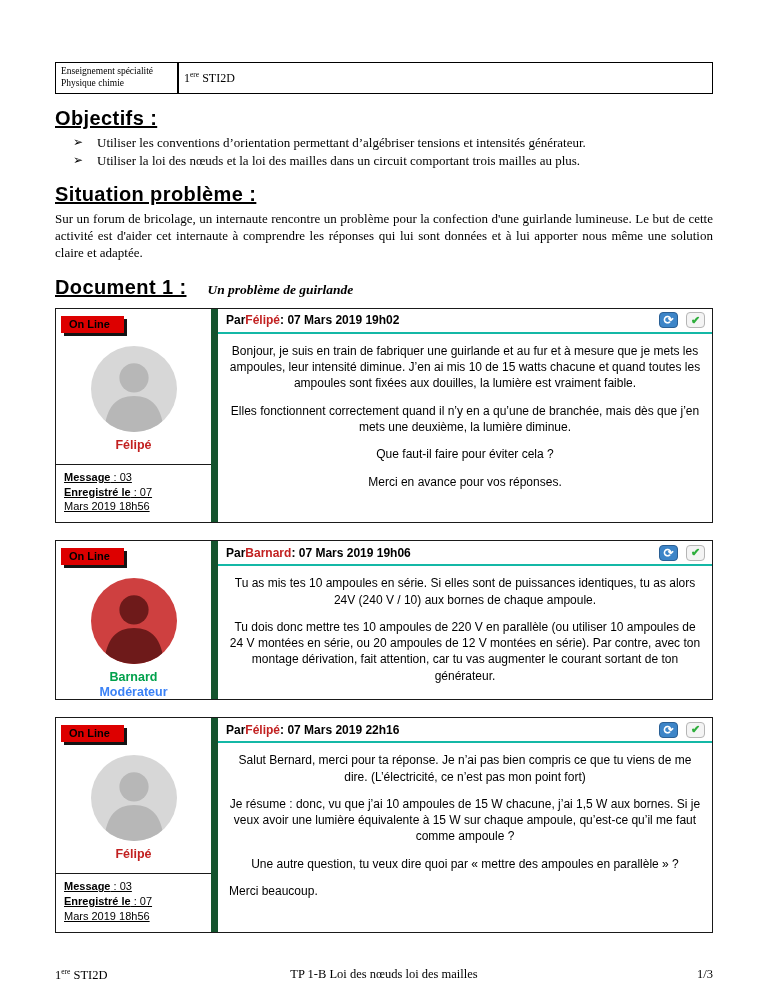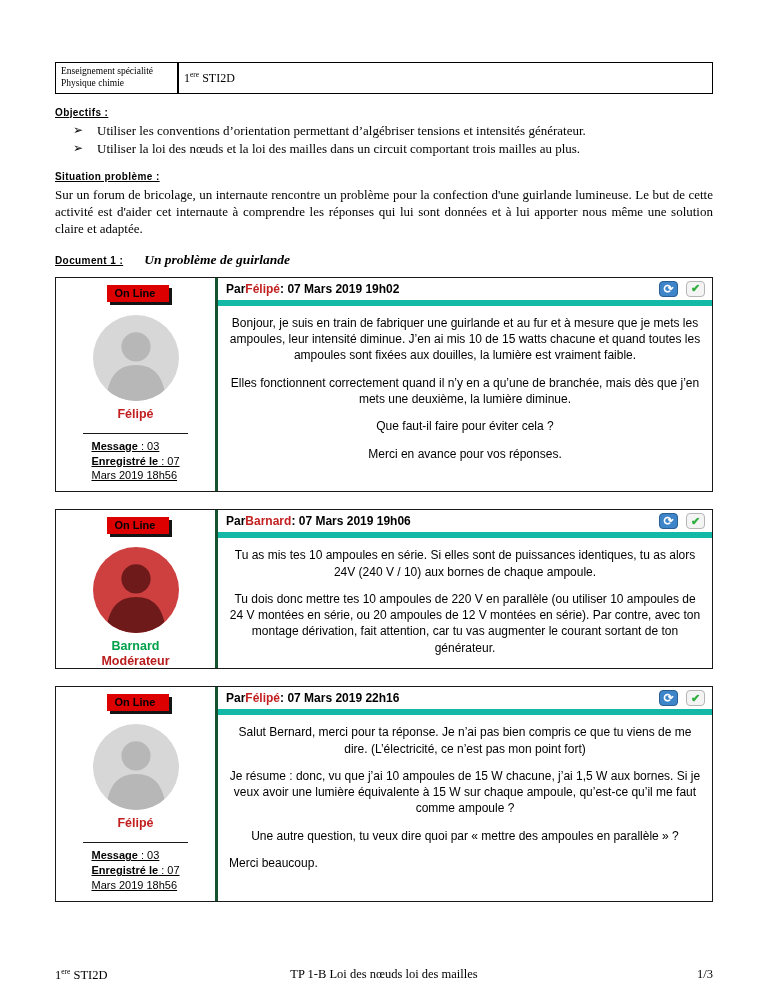--- a/index.html
+++ b/index.html
@@ -11,53 +11,53 @@
 
   
   .doc-header { display:flex; border:1.5px solid #000; align-items:stretch; }
   .dh-left { width:122px; border-right:1px solid #000; padding:3px 5px; font-size:9.5px; line-height:1.25; }
   .dh-center { flex:1; text-align:center; font-weight:bold; font-size:14.5px; padding:6px 4px 5px; }
   .dh-right { width:76px; border-left:1px solid #000; padding:7px 5px 4px; font-size:12px; }
   sup.sm { font-size:7.5px; vertical-align:super; }
 
   
   .sec-heading {
-    font-family:"Liberation Sans", sans-serif; font-weight:bold; font-size:10px;
+    font-family:"Liberation Sans", sans-serif; font-weight:bold; font-size:20px;
     text-decoration:underline; letter-spacing:.4px; margin:13px 0 4px;
   }
   .bullet-row { display:flex; font-size:13px; margin:1px 0 1px 18px; line-height:1.35; }
   .bullet-glyph { width:24px; flex:0 0 24px; font-size:12px; }
   .body-par { font-size:13px; text-align:justify; line-height:1.33; margin-top:2px; }
 
   .doc1-row { display:flex; align-items:baseline; gap:21px; margin:14px 0 9px; }
   .doc1-sub { font-size:13.5px; font-weight:bold; font-style:italic; }
 
   
   .post { display:flex; border:1.5px solid #1a1a1a; margin-bottom:17px; font-family:"Liberation Sans", sans-serif; background:#fff; }
-  .post-left { width:162px; border-right:3px solid #14532d; display:flex; flex-direction:column;align-items:center; }
+  .post-left { width:162px; border-right:7px solid #14532d; display:flex; flex-direction:column; }
   .online-row { padding:5px 0 0 5px; }
   .online-badge {
     display:inline-block; background:var(--badge-red,#dd0000); color:#000;
     font-weight:bold; font-size:11px; padding:2px 14px 3px 8px; box-shadow:3px 3px 0 #141414;
   }
   .avatar { width:86px; height:86px; border-radius:50%; margin:13px auto 6px; overflow:hidden; }
   .avatar.gray { background:#d7d7d7; }
   .avatar.gray svg { fill:#b7b7b7; }
   .avatar.redbg { background:#ce4040; }
   .avatar.redbg svg { fill:#6e1a1a; }
   .avatar svg { display:block; width:100%; height:100%; }
   .post-name { text-align:center; font-weight:bold; font-size:12.5px; }
   .post-name.red { color:var(--name-red,#c22); }
   .post-name.green { color:var(--name-green,#00a14b); }
-  .post-role { text-align:center; font-weight:bold; font-size:12.5px; color:#b91c1c; margin-top:1px; }
+  .post-role { text-align:center; font-weight:bold; font-size:12.5px; color:#3b82f6; margin-top:1px; }
   .member-info { border-top:1px solid #1a1a1a; margin-top:12px; padding:5px 8px 8px; font-size:11px; line-height:1.35;text-decoration:underline; }
 
   .post-right { flex:1; display:flex; flex-direction:column; }
   .post-header {
-    display:flex; align-items:center; border-bottom:6px solid #14b8a6;
+    display:flex; align-items:center; border-bottom:2px solid #14b8a6;
     padding:3px 7px 3px 8px; font-size:12px; font-weight:bold; min-height:25px;
   }
   .ph-name { color:var(--name-red,#c22); }
   .ph-spacer { flex:1; }
   .icon-btn { width:19px; height:16px; border-radius:4px; display:flex; align-items:center; justify-content:center; margin-left:8px; line-height:1; }
   .icon-btn.refresh { background:var(--icon-blue,#3d85c8); color:#fff; font-size:12px; border:1px solid #2a5f94; }
   .icon-btn.check { background:#f4f4f4; border:1px solid #b5b5b5; color:var(--check-green,#2eae3c); font-size:11px; font-weight:bold; }
 
   .post-body { padding:9px 11px 1px; font-size:12px; line-height:1.36; }
   .post-body p { margin-bottom:11px;text-align:center; }

